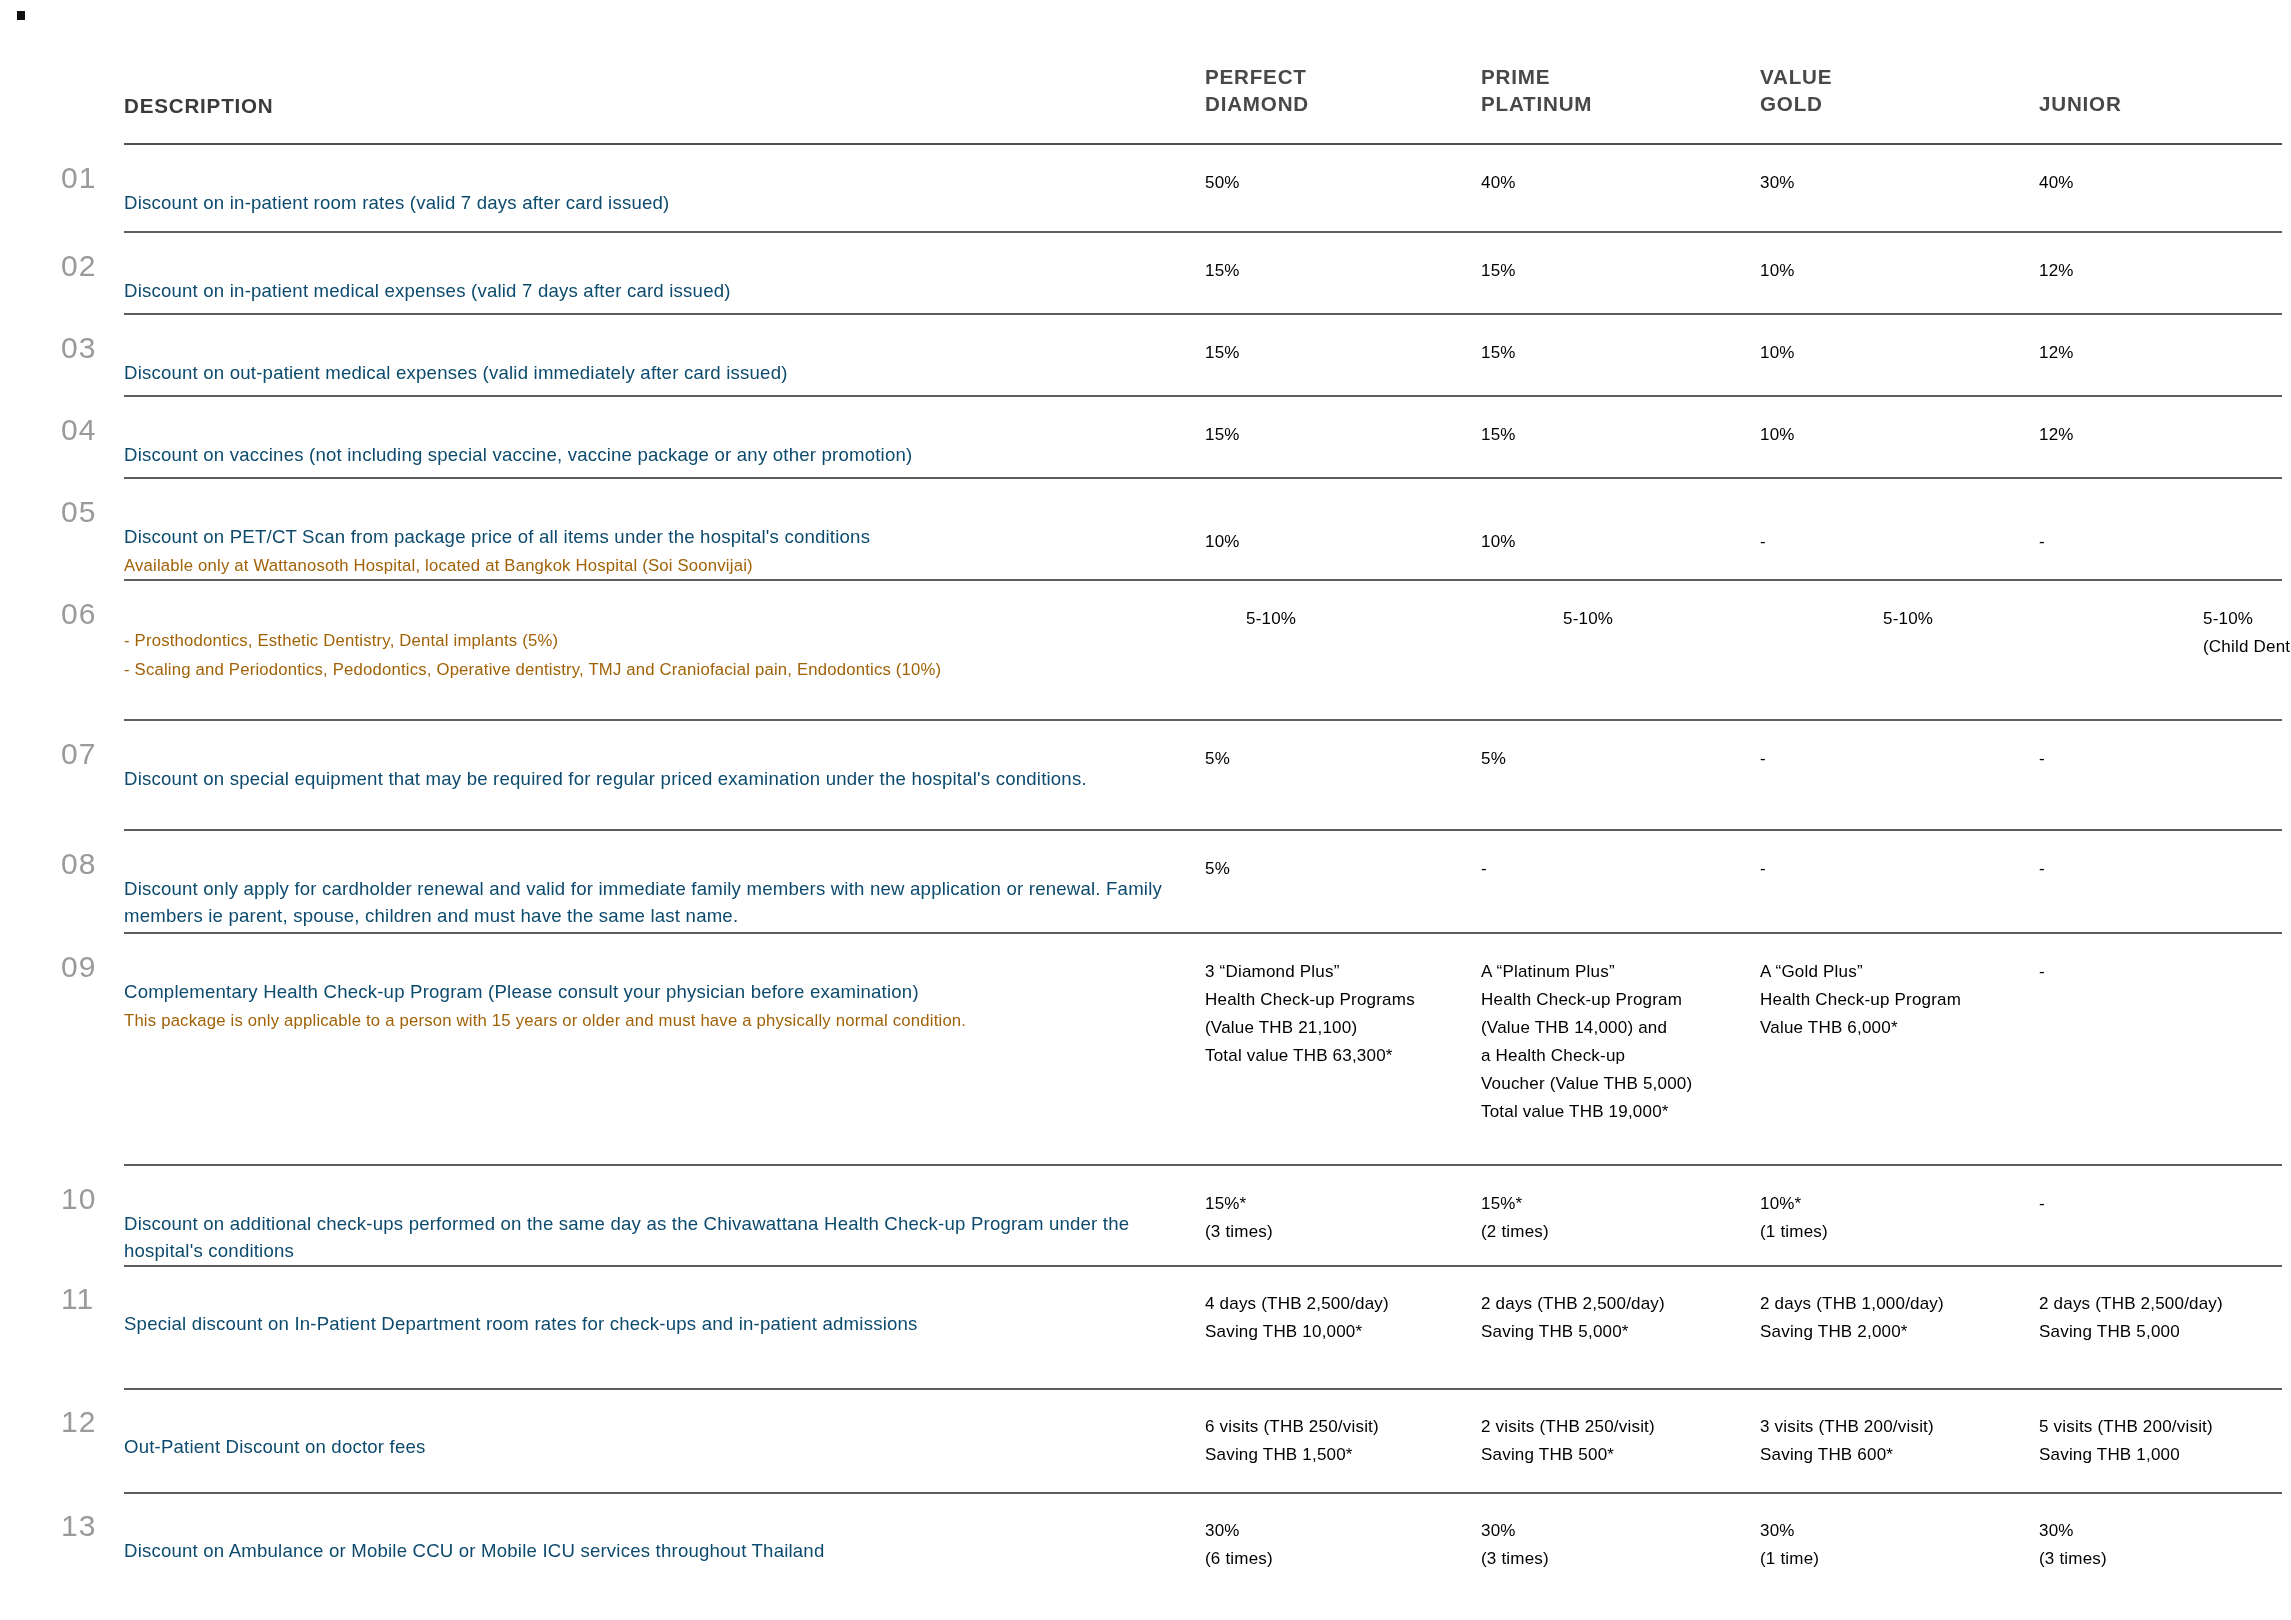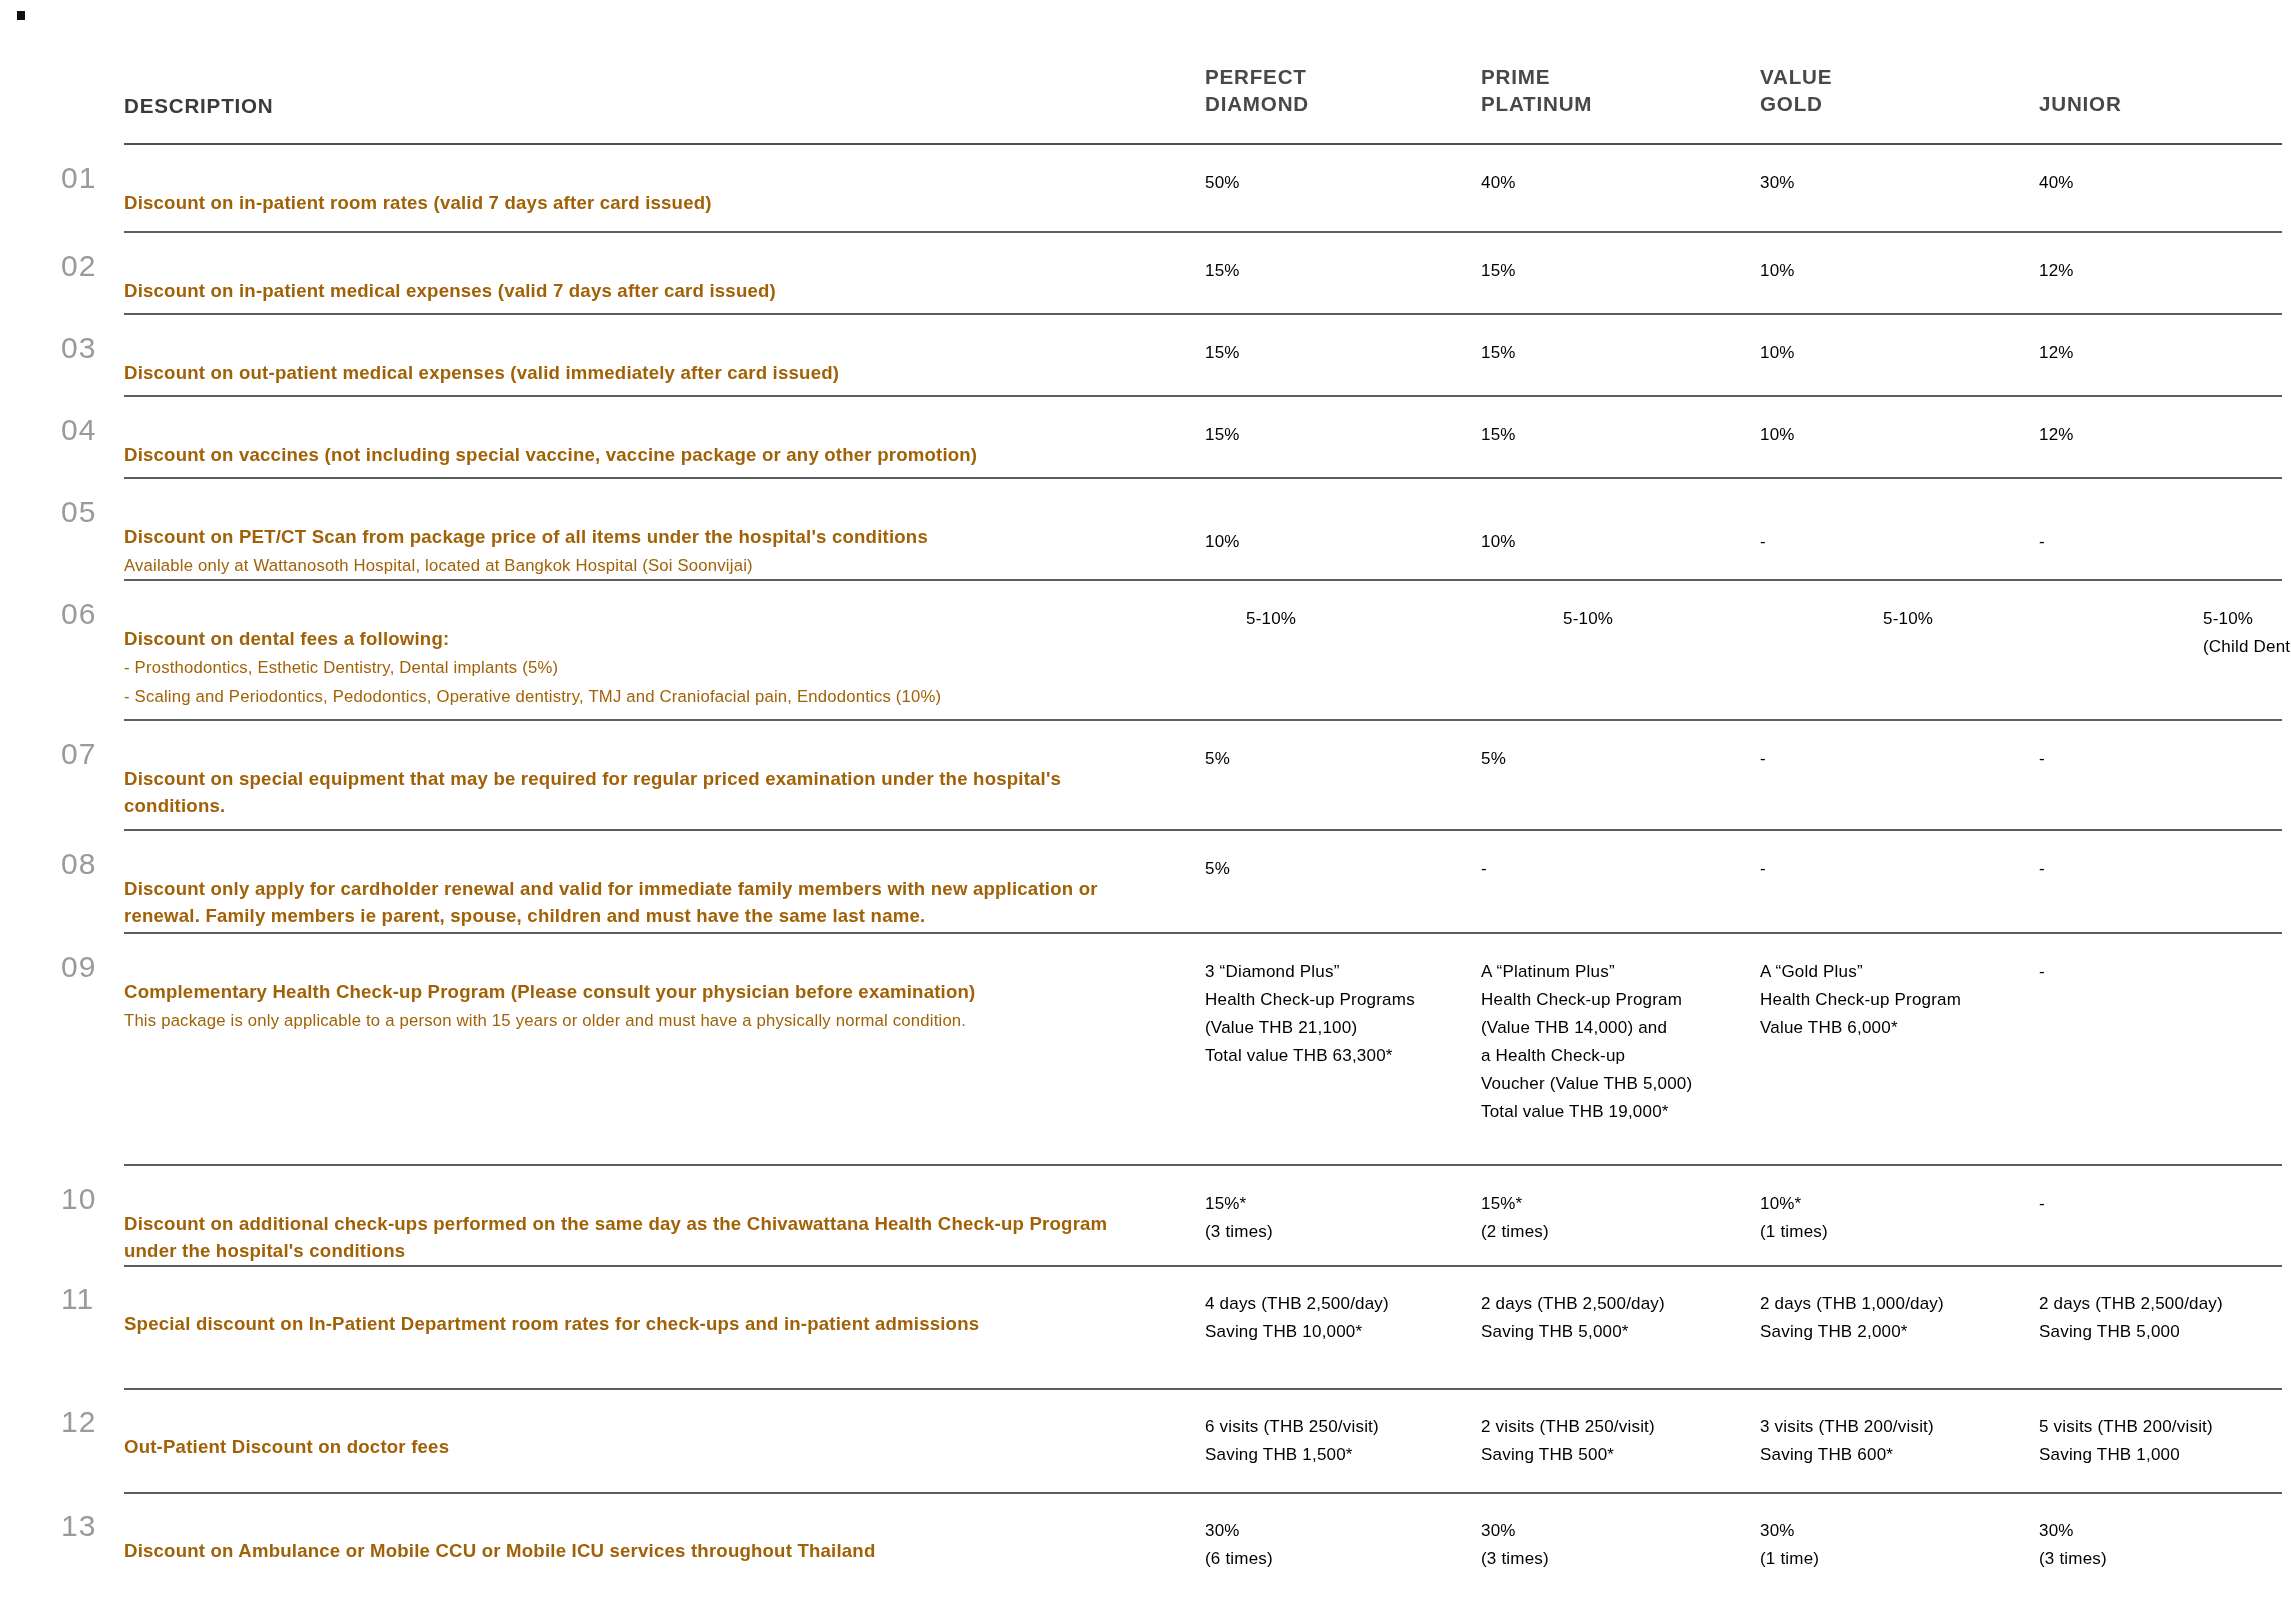--- a/index.html
+++ b/index.html
@@ -43,21 +43,21 @@
     padding-top:23.5px;
     border-bottom:2px solid #5d5d5d;
   }
   .row:last-child{border-bottom:none;}
   .row-num{
     position:absolute;left:-63px;top:15.7px;
     font-size:30px;color:#9a9a9a;letter-spacing:1px;font-weight:400;
   }
   .desc-cell{padding-right:39px;margin-top:20px;}
   .desc-main{
-    font-size:18.6px;font-weight:bold;color:#a16207;line-height:27.4px;
+    font-size:18.6px;font-weight:normal;color:#0c4a6e;line-height:27.4px;
     letter-spacing:0.2px;max-width:1039px;
   }
   .desc-sub{
     font-size:16.7px;font-weight:400;color:#a16207;line-height:26.5px;
     letter-spacing:0.2px;max-width:1039px;margin-top:2.9px;
   }
   .val-cell{
     font-size:17px;color:#000000;letter-spacing:0.2px;line-height:28px;
     padding-right:17.6px;
   }
@@ -177,21 +177,20 @@
           <div class="val-cell" style="padding-top: 25.5px;">
             <div class="val-line">-</div>
           </div>
           <div class="val-cell" style="padding-top: 25.5px;">
             <div class="val-line">-</div>
           </div>
         </div>
         <div class="row" style="min-height: 140px; gap: 41px;">
     <div class="desc-cell">
       <div class="row-num">06</div>
-      <div class="desc-main">Discount on dental fees a following:</div>
     <div class="desc-sub">-  Prosthodontics, Esthetic Dentistry, Dental implants (5%)</div>
             <div class="desc-sub">-  Scaling and Periodontics, Pedodontics, Operative dentistry, TMJ and Craniofacial pain, Endodontics (10%)</div>
           </div>
   <div class="val-cell">
             <div class="val-line">5-10%</div>
           </div>
           <div class="val-cell">
             <div class="val-line">5-10%</div>
           </div>
           <div class="val-cell">

